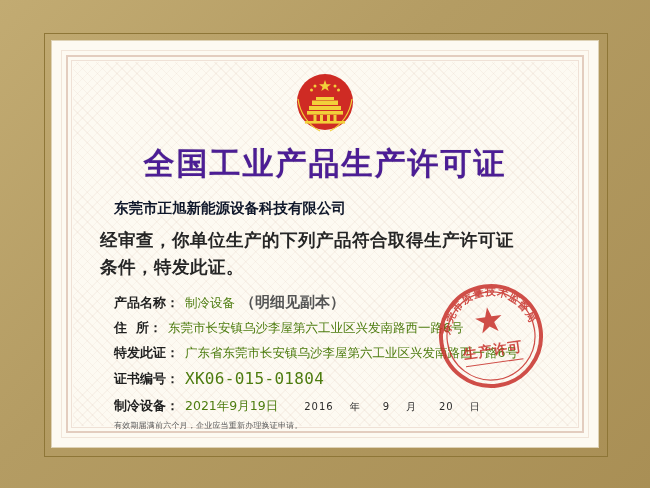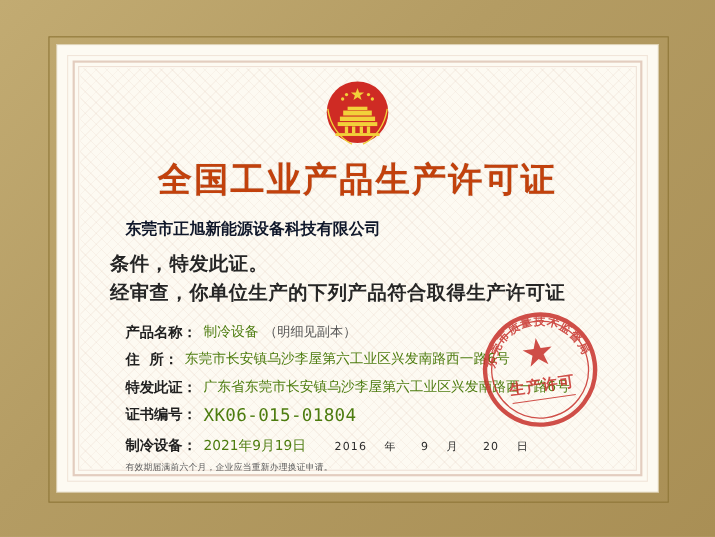--- a/index.html
+++ b/index.html
@@ -73,21 +73,21 @@
   }
   .emblem svg { display: block; }
 
   .title {
     margin-top: 2px;
     text-align: center;
     font-family: "DejaVu Serif", "Liberation Serif", serif;
     font-size: 31px;
     font-weight: bold;
     letter-spacing: 2px;
-    color: #c2410c;
+    color: #4c1d95;
     text-shadow: 0 0 1px rgba(0,0,0,0.25);
   }
 
   .company {
     margin: 14px 0 0 36px;
     font-size: 14.5px;
     font-weight: bold;
     color: #0f172a;
     font-family: "DejaVu Sans", "Liberation Sans", sans-serif;
   }
@@ -102,42 +102,43 @@
     font-family: "DejaVu Sans", "Liberation Sans", sans-serif;
   }
 
   .fields {
     margin: 12px 0 0 36px;
     font-size: 12.5px;
     color: #2b2b2b;
   }
   .field-row {
     display: flex;
-    align-items: flex-start;
+    align-items: flex-end;
     margin-bottom: 7px;
     white-space: nowrap;
   }
   .field-label {
     font-weight: bold;
     font-size: 13px;
     color: #1f1f1f;
     flex: 0 0 auto;
   }
   .field-label.spaced {
     letter-spacing: 9px;
   }
   .field-value {
     margin-left: 6px;
     font-size: 12.5px;
     color: #4d7c0f;
   }
   .field-note {
     margin-left: 5px;
-    font-size: 12px;
+    font-size: 15px;
     color: #555;
+    font-weight: bold;
   }
   .field-value.mono {
     font-family: "DejaVu Sans Mono", "Liberation Mono", monospace;
     font-size: 16px;
     letter-spacing: 0.3px;
   }
 
   .valid-row {
     display: flex;
     align-items: baseline;
@@ -213,22 +214,22 @@
             <path d="M66 30 C64 44, 56 56, 44 62"></path>
           </g>
         </svg>
       </div>
 
       <div class="title">全国工业产品生产许可证</div>
 
       <div class="company">东莞市正旭新能源设备科技有限公司</div>
 
       <div class="statement">
+        <div>经审查，你单位生产的下列产品符合取得生产许可证</div>
         <div>条件，特发此证。</div>
-        <div>经审查，你单位生产的下列产品符合取得生产许可证</div>
       </div>
 
       <div class="fields">
 
         <div class="field-row">
           <span class="field-label">产品名称：</span>
           <span class="field-value">制冷设备</span>
           <span class="field-note">（明细见副本）</span>
         </div>
 

